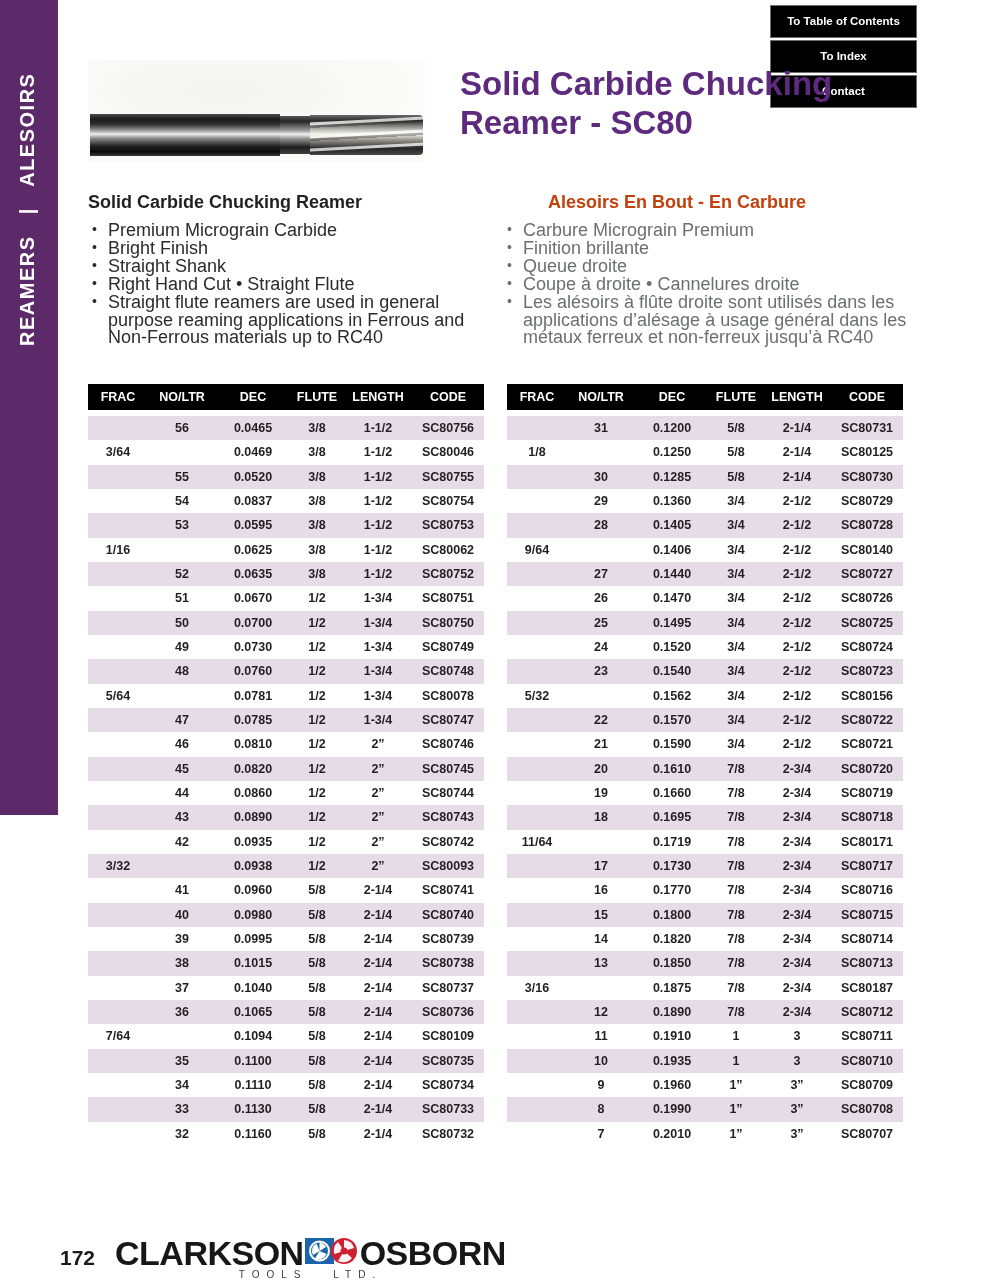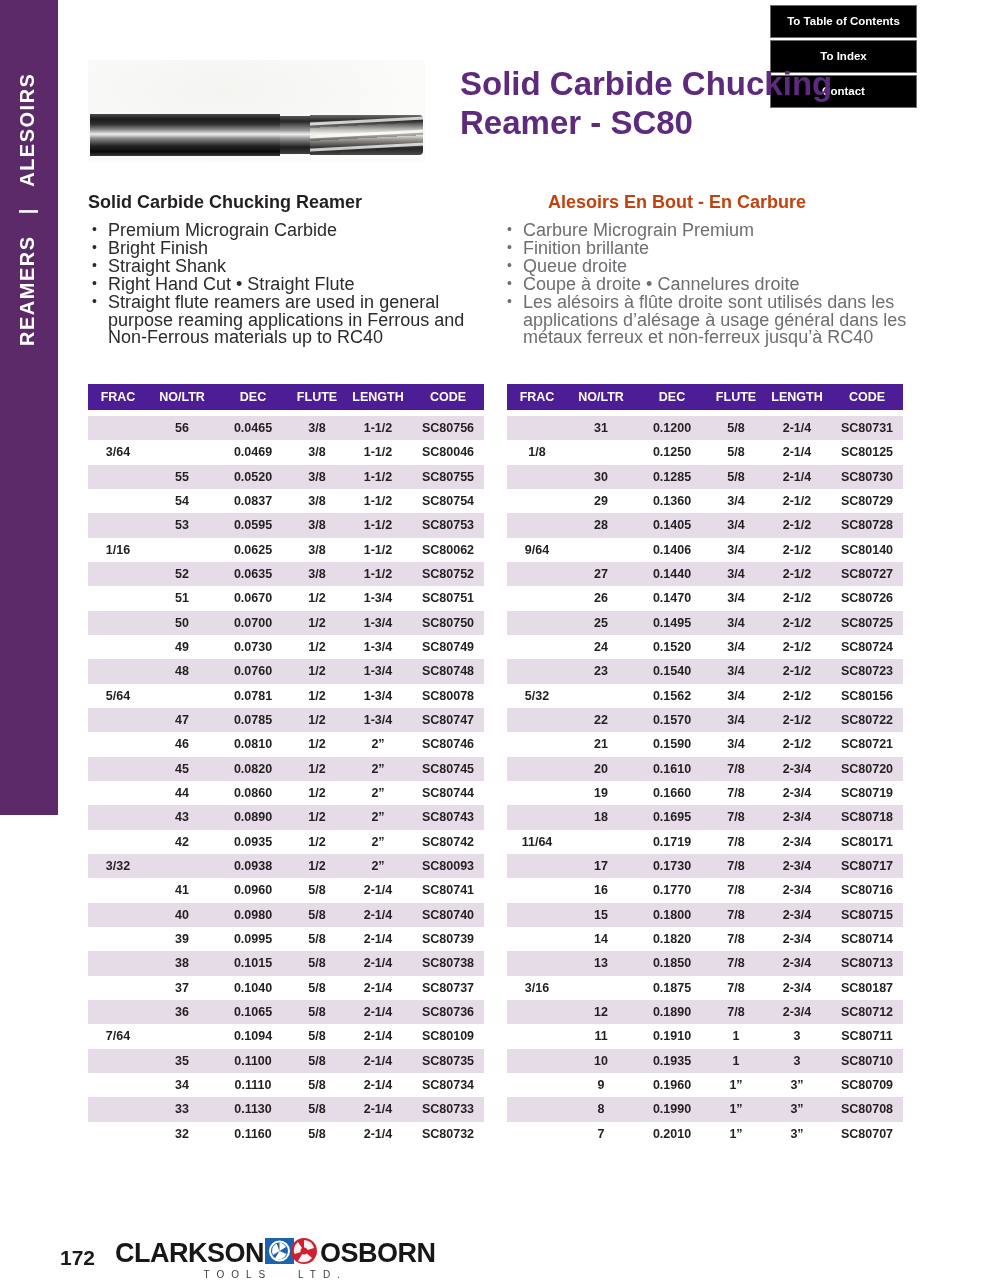--- a/index.html
+++ b/index.html
@@ -44,35 +44,35 @@
   ul.bullets{list-style:none;margin:0;padding:0;font-size:18px;line-height:17.5px;}
   .col-en ul.bullets{color:#2e2a2b;}
   ul.bullets li{position:relative;padding-left:20px;margin-bottom:0.5px;}
   ul.bullets li::before{content:"\2022";position:absolute;left:4px;top:-1px;font-size:14px;}
   
   .spec{position:absolute;top:384px;}
   .spec.left{left:88px;}
   .spec.right{left:507px;}
   table.spec-table{border-collapse:collapse;table-layout:fixed;width:396px;}
   table.spec-table th{
-    background:#4c1d95;color:#ffffff;font-size:12.5px;font-weight:bold;
+    background:#000000;color:#ffffff;font-size:12.5px;font-weight:bold;
     height:26px;padding:0;text-align:center;border-bottom:6px solid #ffffff;
   }
   table.spec-table td{
     height:24.33px;padding:0;text-align:center;font-size:12.5px;font-weight:bold;
     color:#231f20;overflow:hidden;white-space:nowrap;
   }
   tr.shaded td{background:#e6dce8;}
   tr.plain td{background:#ffffff;}
   
   .footer{position:absolute;left:60px;top:1206px;width:860px;height:60px;margin-top:30px;}
   .page-num{position:absolute;left:0;top:10px;font-size:21px;font-weight:bold;color:#1a1a1a;}
   .brand{position:absolute;left:55px;top:0;}
   .brand-row{display:flex;align-items:center;}
-  .brand-word{font-size:27px;font-weight:bold;color:#171717;letter-spacing:-0.5px;line-height:32px;}
+  .brand-word{font-size:34px;font-weight:bold;color:#171717;letter-spacing:-0.5px;line-height:32px;}
   .brand-icon{margin:0 1px;}
   .brand-sub{margin-top:-1px;text-align:center;font-size:10px;letter-spacing:7px;word-spacing:16px;color:#3c3c3c;}
 </style>
 </head>
 <body>
 
 <div class="page">
 
   <div class="sidebar">
     <div class="sidebar-label">REAMERS   |   ALESOIRS</div>

